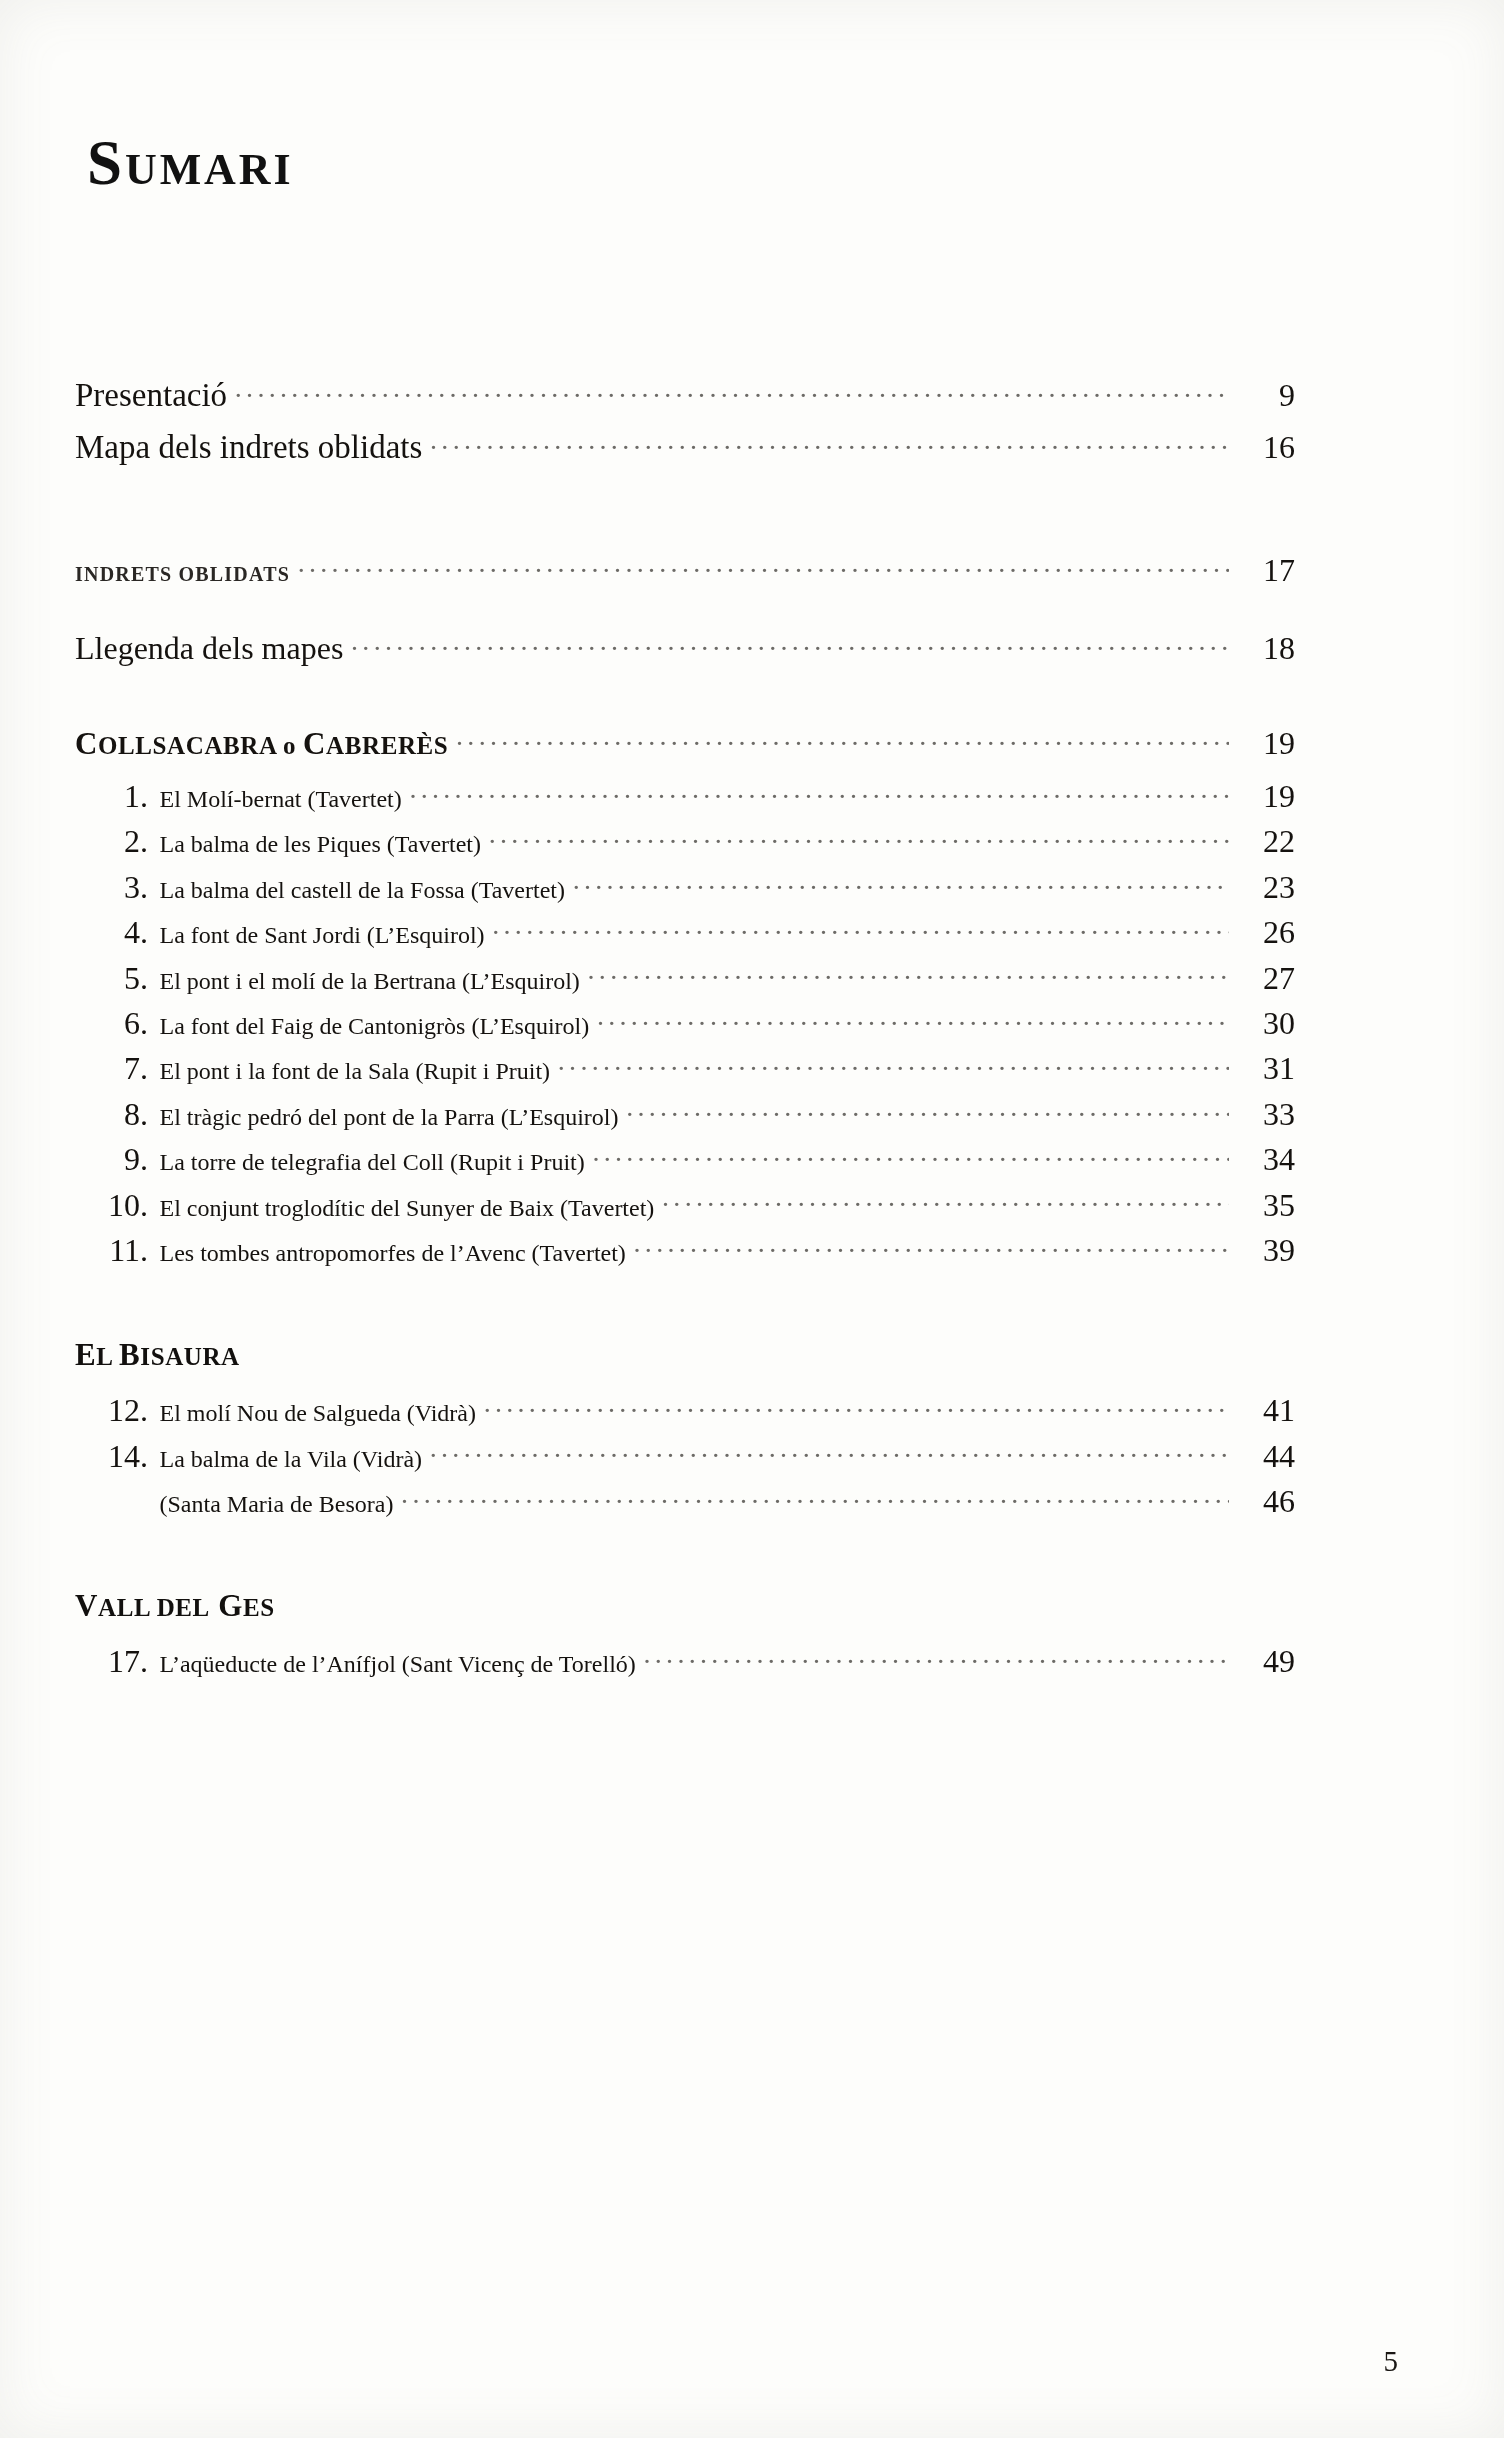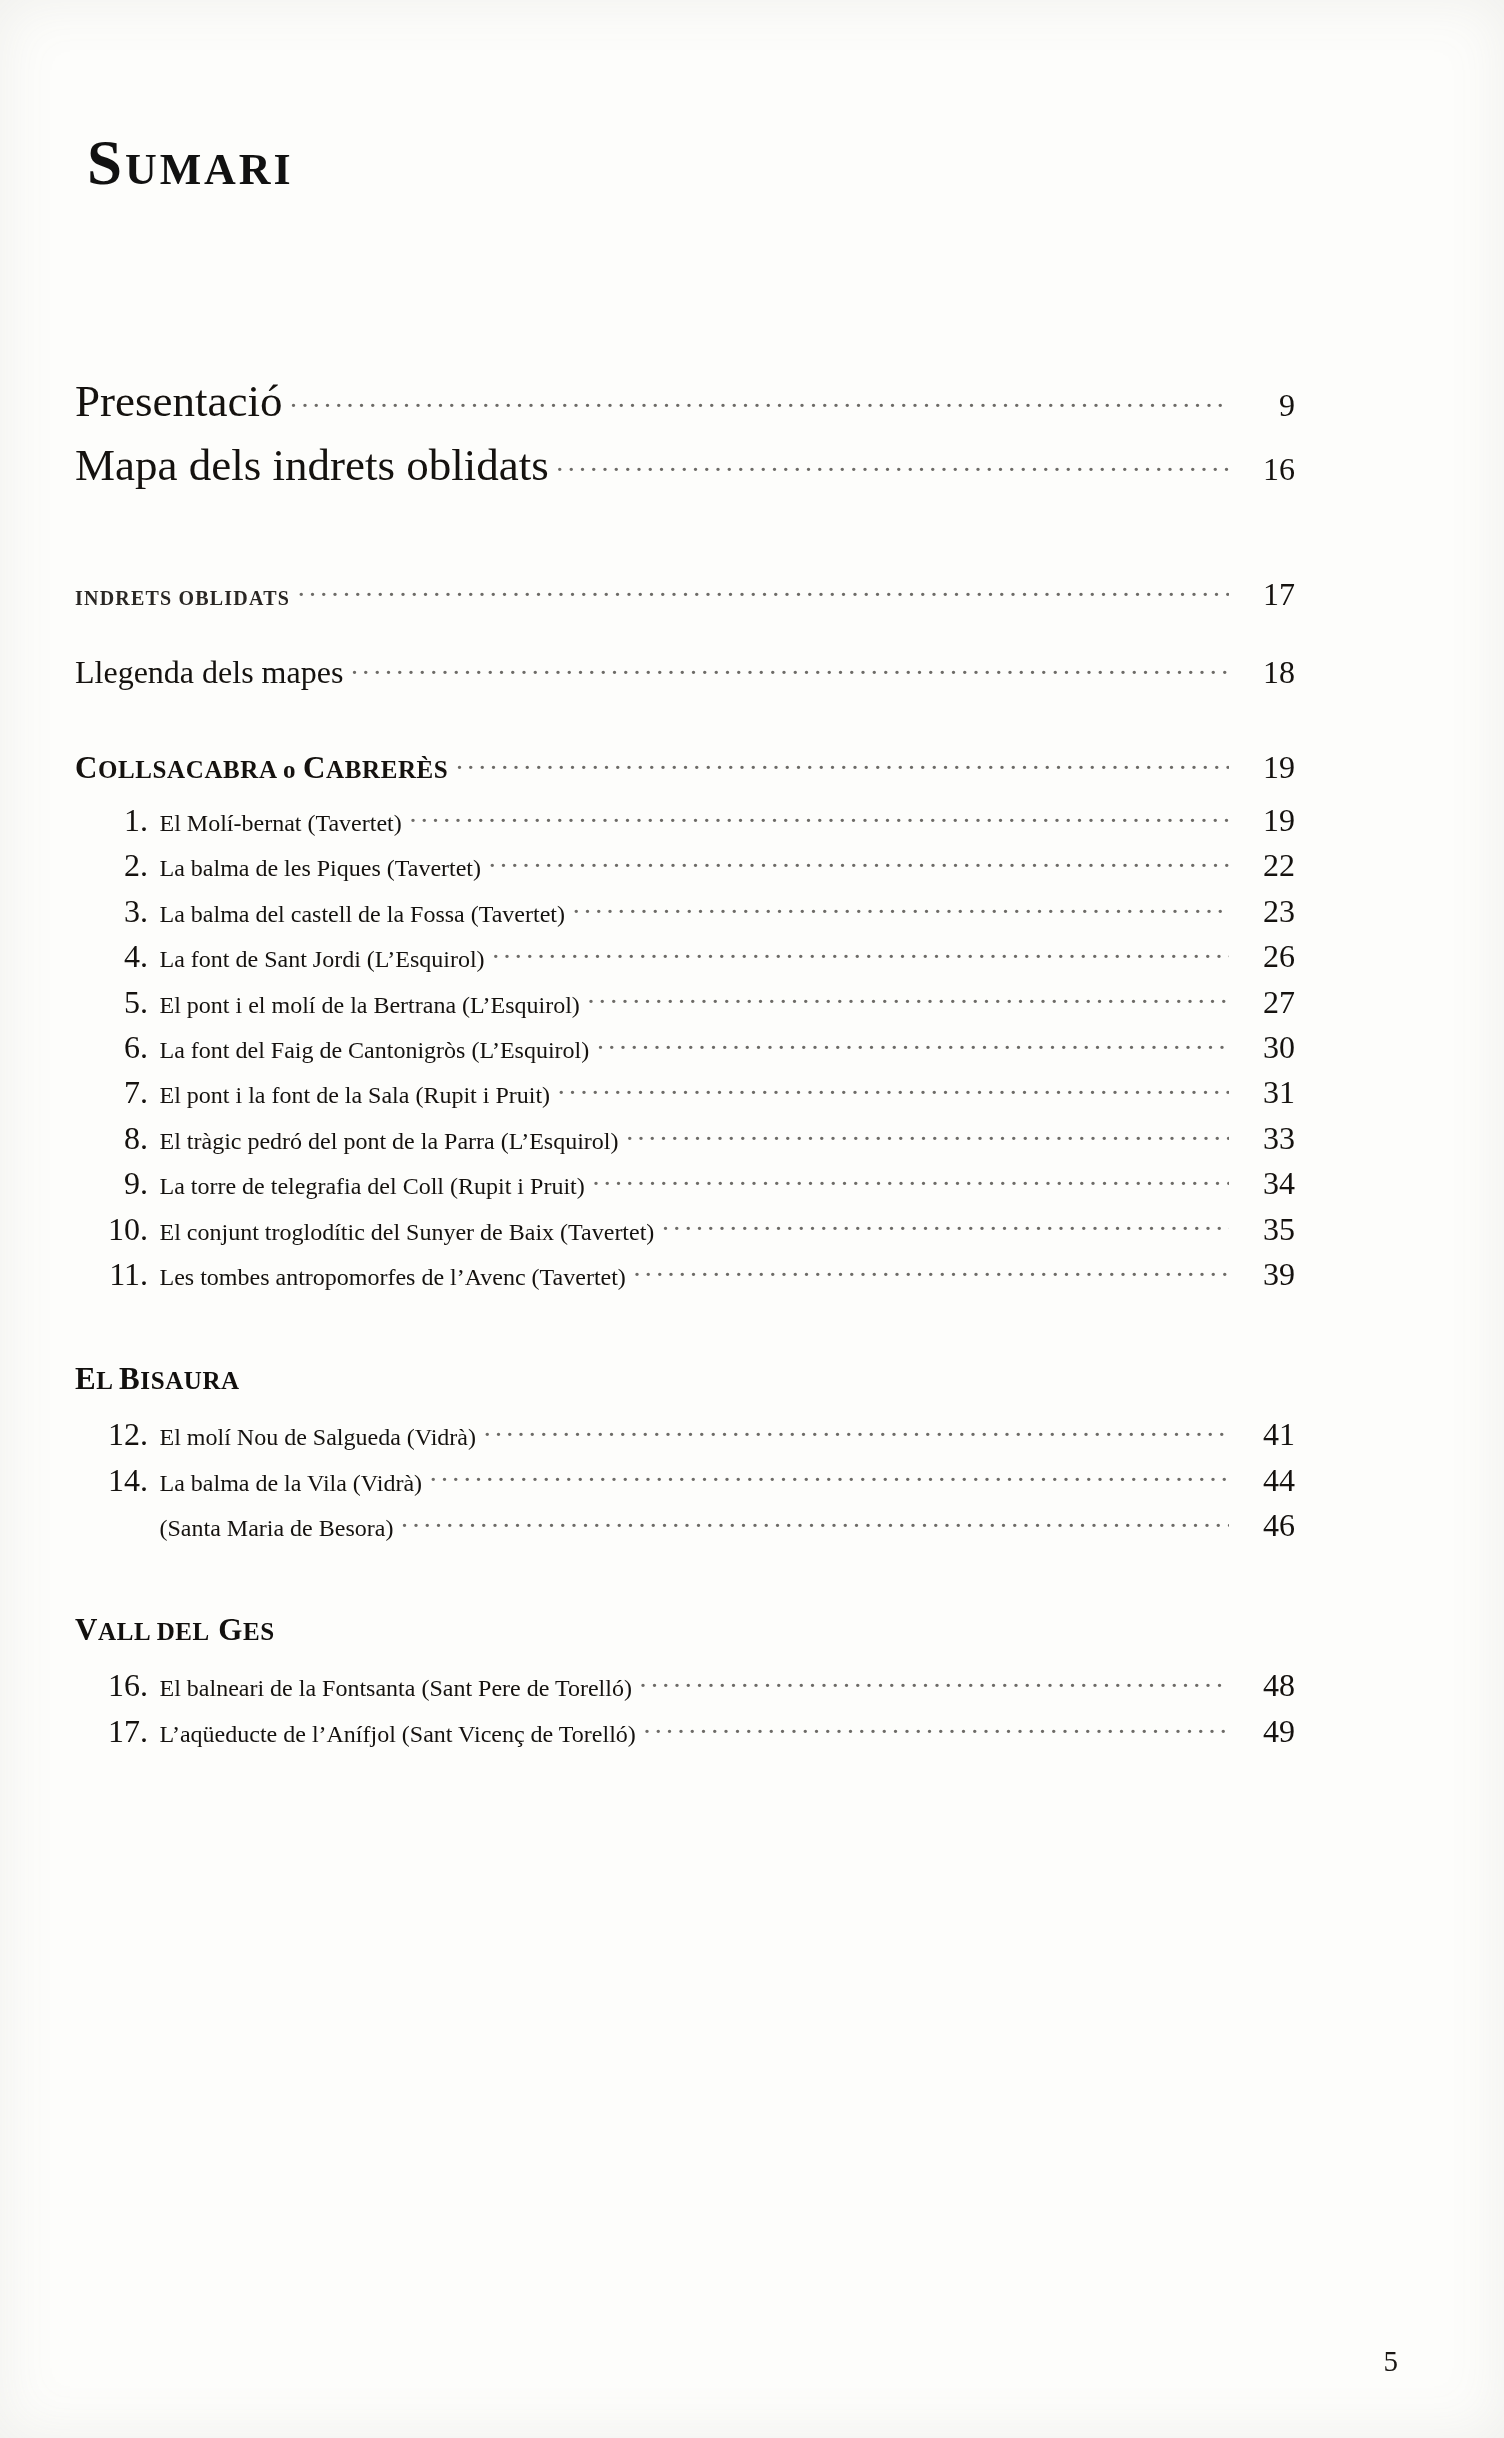--- a/index.html
+++ b/index.html
@@ -91,21 +91,21 @@
     flex: 0 0 auto;
     width: 60px;
     text-align: right;
     font-size: 32px;
     line-height: 1.0;
     color: #15120f;
   }
 
   
   .block-top .row { margin-bottom: 19px; }
-  .block-top .row .lbl { font-size: 45px; }
+  .block-top .row .lbl { font-size: 33px; }
 
   
   .heading-caps .lbl {
     font-weight: bold;
     letter-spacing: 1.2px;
     font-size: 20px;
     color: #2a2724;
   }
 
   
@@ -310,26 +310,20 @@
 
       <div class="group">
         <div class="heading-row">
           <span class="heading-plain">
             <span class="big">V</span><span class="sm">ALL</span><span class="sm"> </span><span class="sm">DEL</span><span class="big"> G</span><span class="sm">ES</span>
           </span>
         </div>
 
         <div class="items">
           <div class="row">
-            <span class="num">16.</span>
-            <span class="lbl">El balneari de la Fontsanta (Sant Pere de Torelló)</span>
-            <span class="leader"></span>
-            <span class="pg">48</span>
-          </div>
-          <div class="row">
             <span class="num">17.</span>
             <span class="lbl">L’aqüeducte de l’Anífjol (Sant Vicenç de Torelló)</span>
             <span class="leader"></span>
             <span class="pg">49</span>
           </div>
         </div>
       </div>
 
     </div>
   </div>

